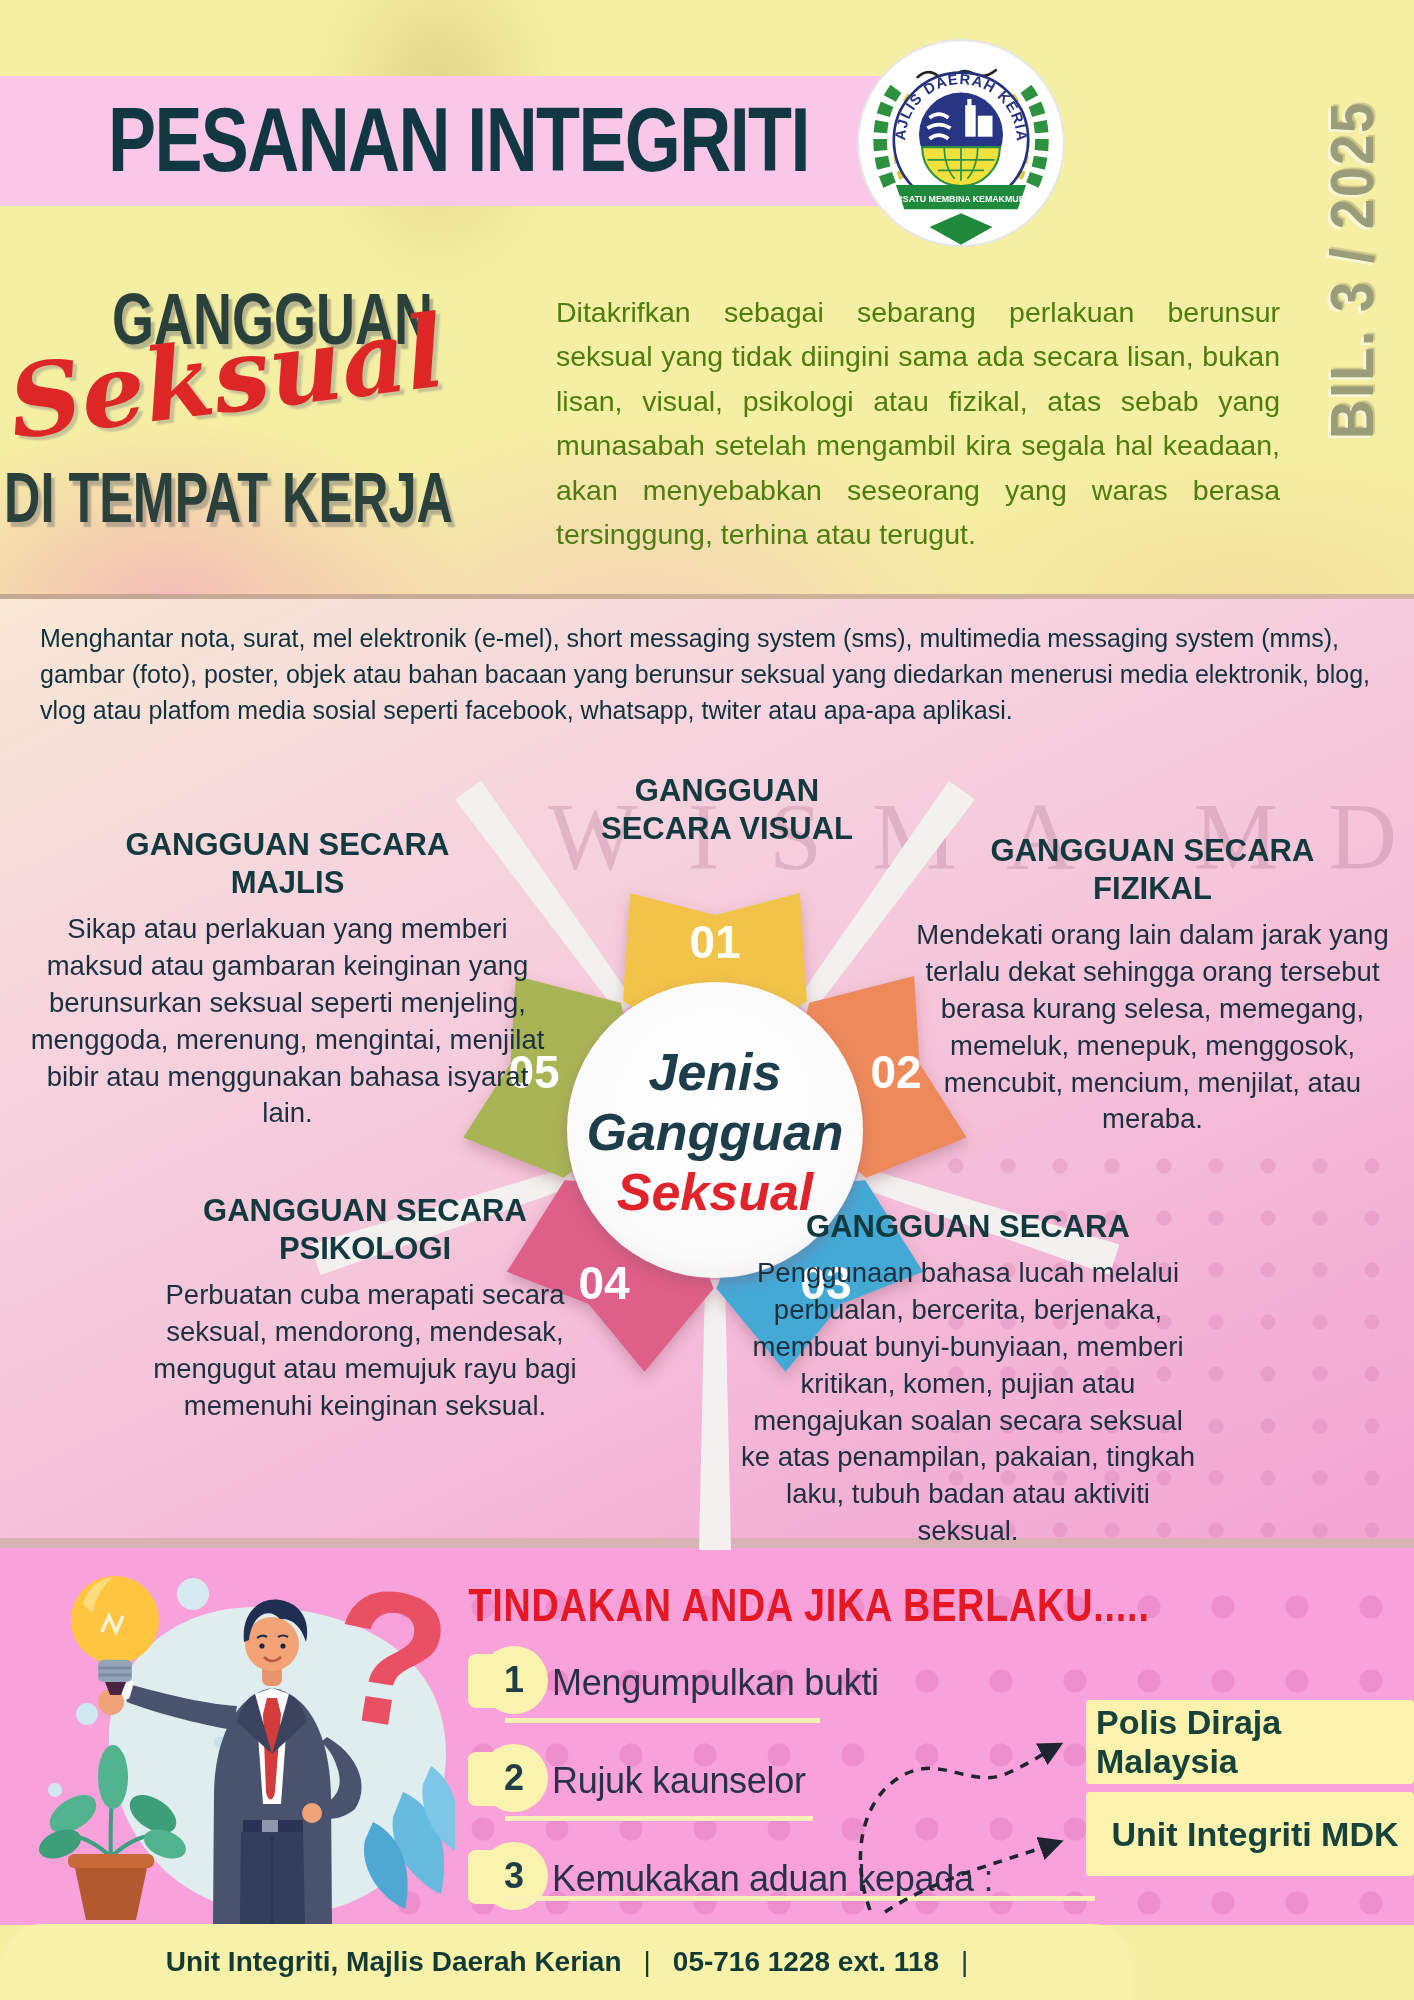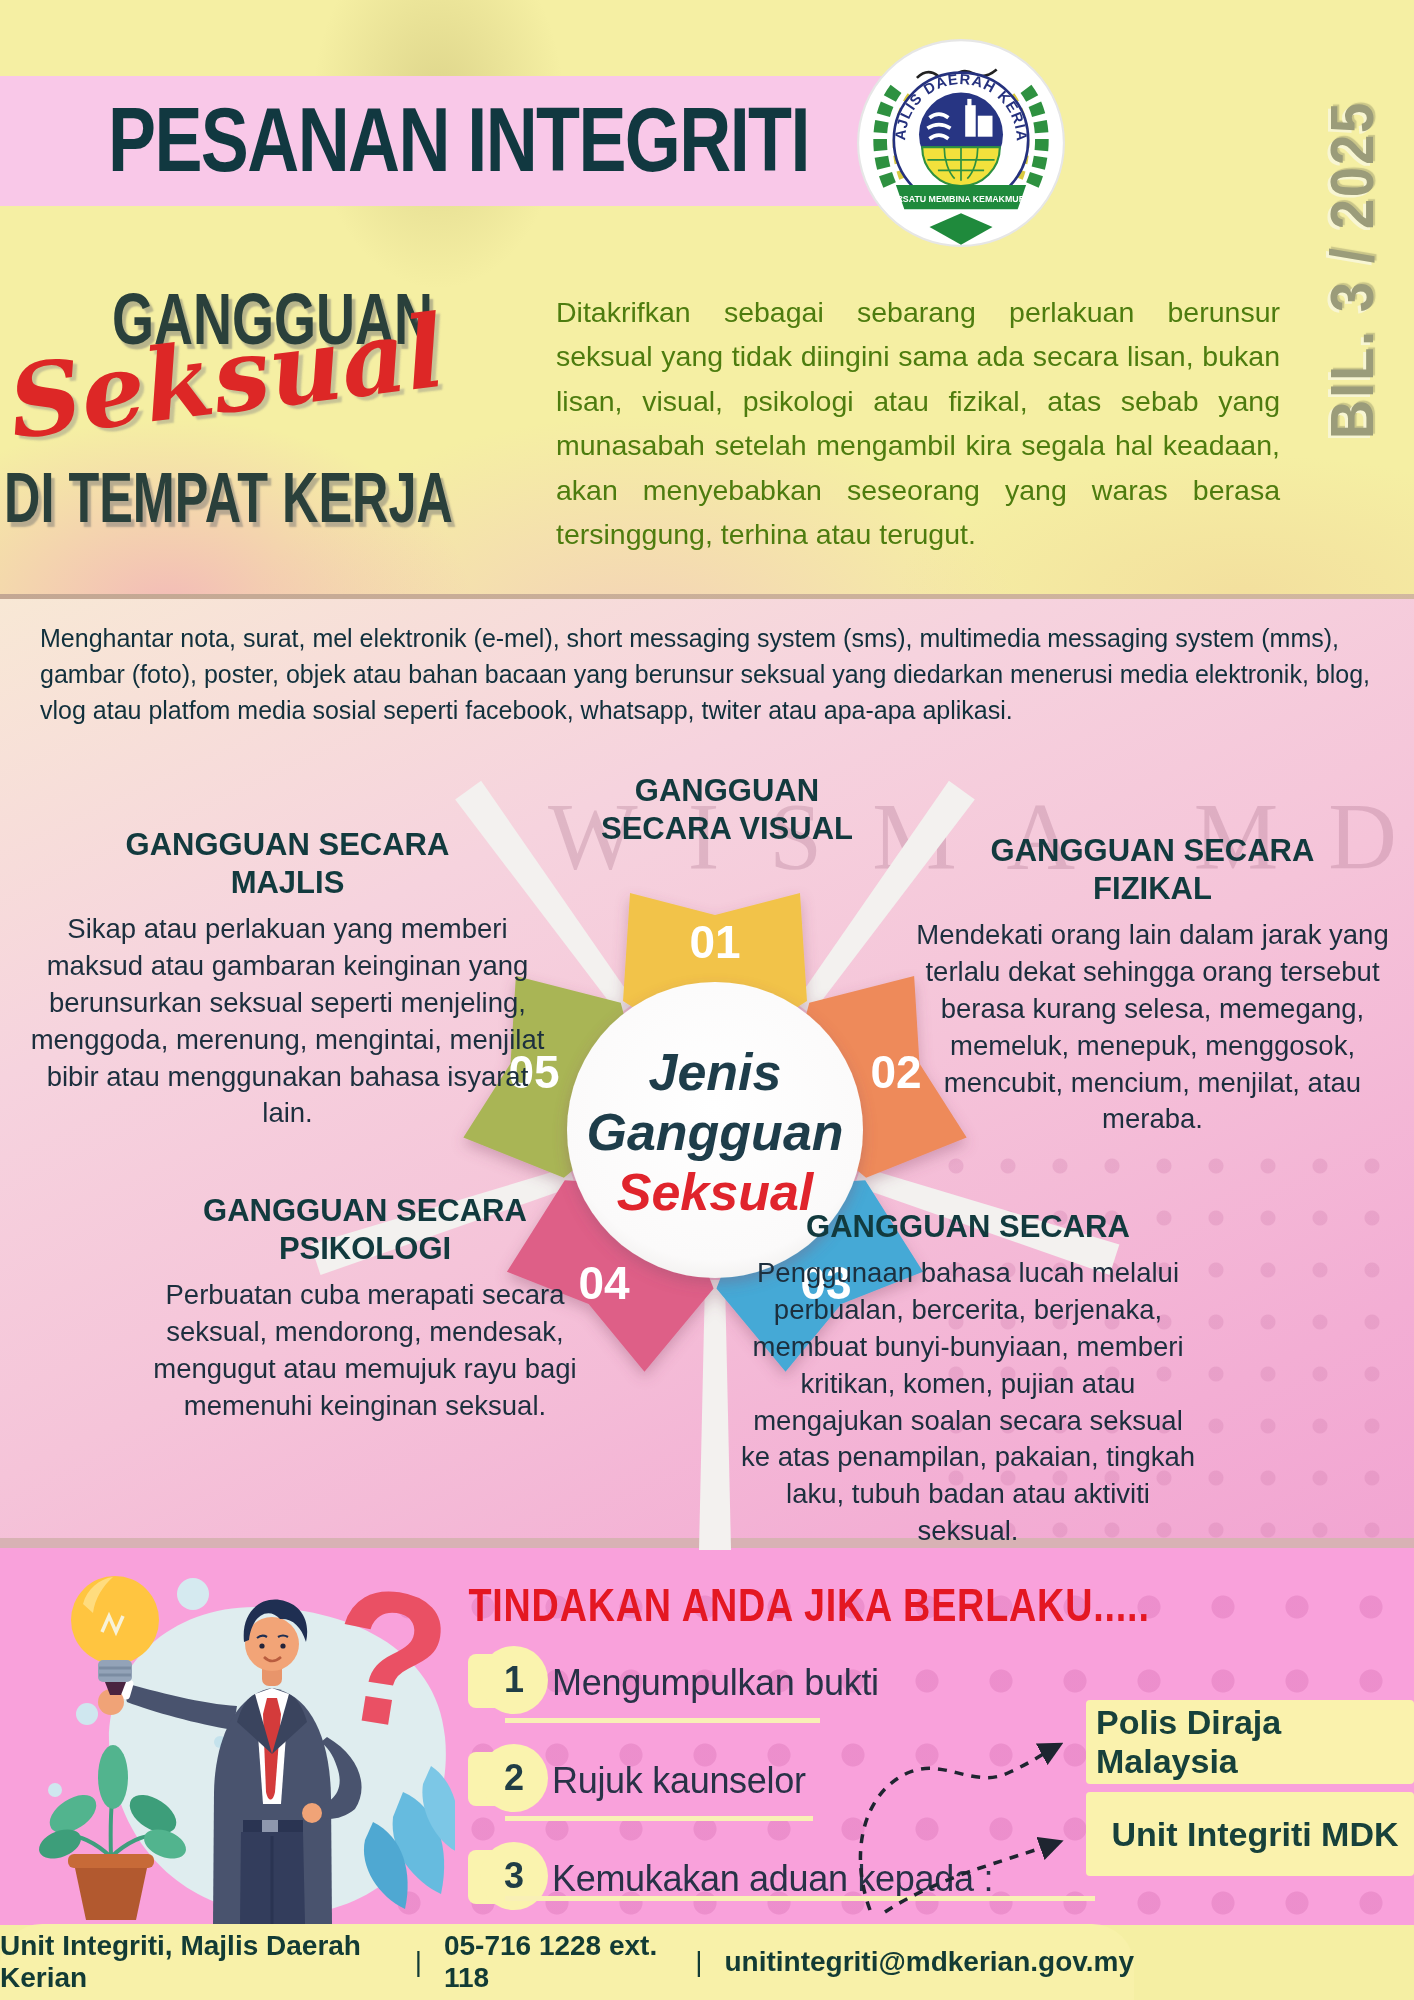--- a/index.html
+++ b/index.html
@@ -308,16 +308,15 @@
       <line x1="84" y1="123" x2="116" y2="123" stroke="#7B8CA2" stroke-width="3"></line>
       <path d="M 90,130 L 111,130 L 106,143 L 95,143 Z" fill="#4A2440"></path>
     </g>
   </svg>
 
   <div class="footer">
     <span>Unit Integriti, Majlis Daerah Kerian</span>
     <span class="sep">|</span>
     <span>05-716 1228 ext. 118</span>
     <span class="sep">|</span>
-    <span>unitintegriti@mdkerian.gov.my</span>
   </div>
 
 </div>
 
 </body></html>

